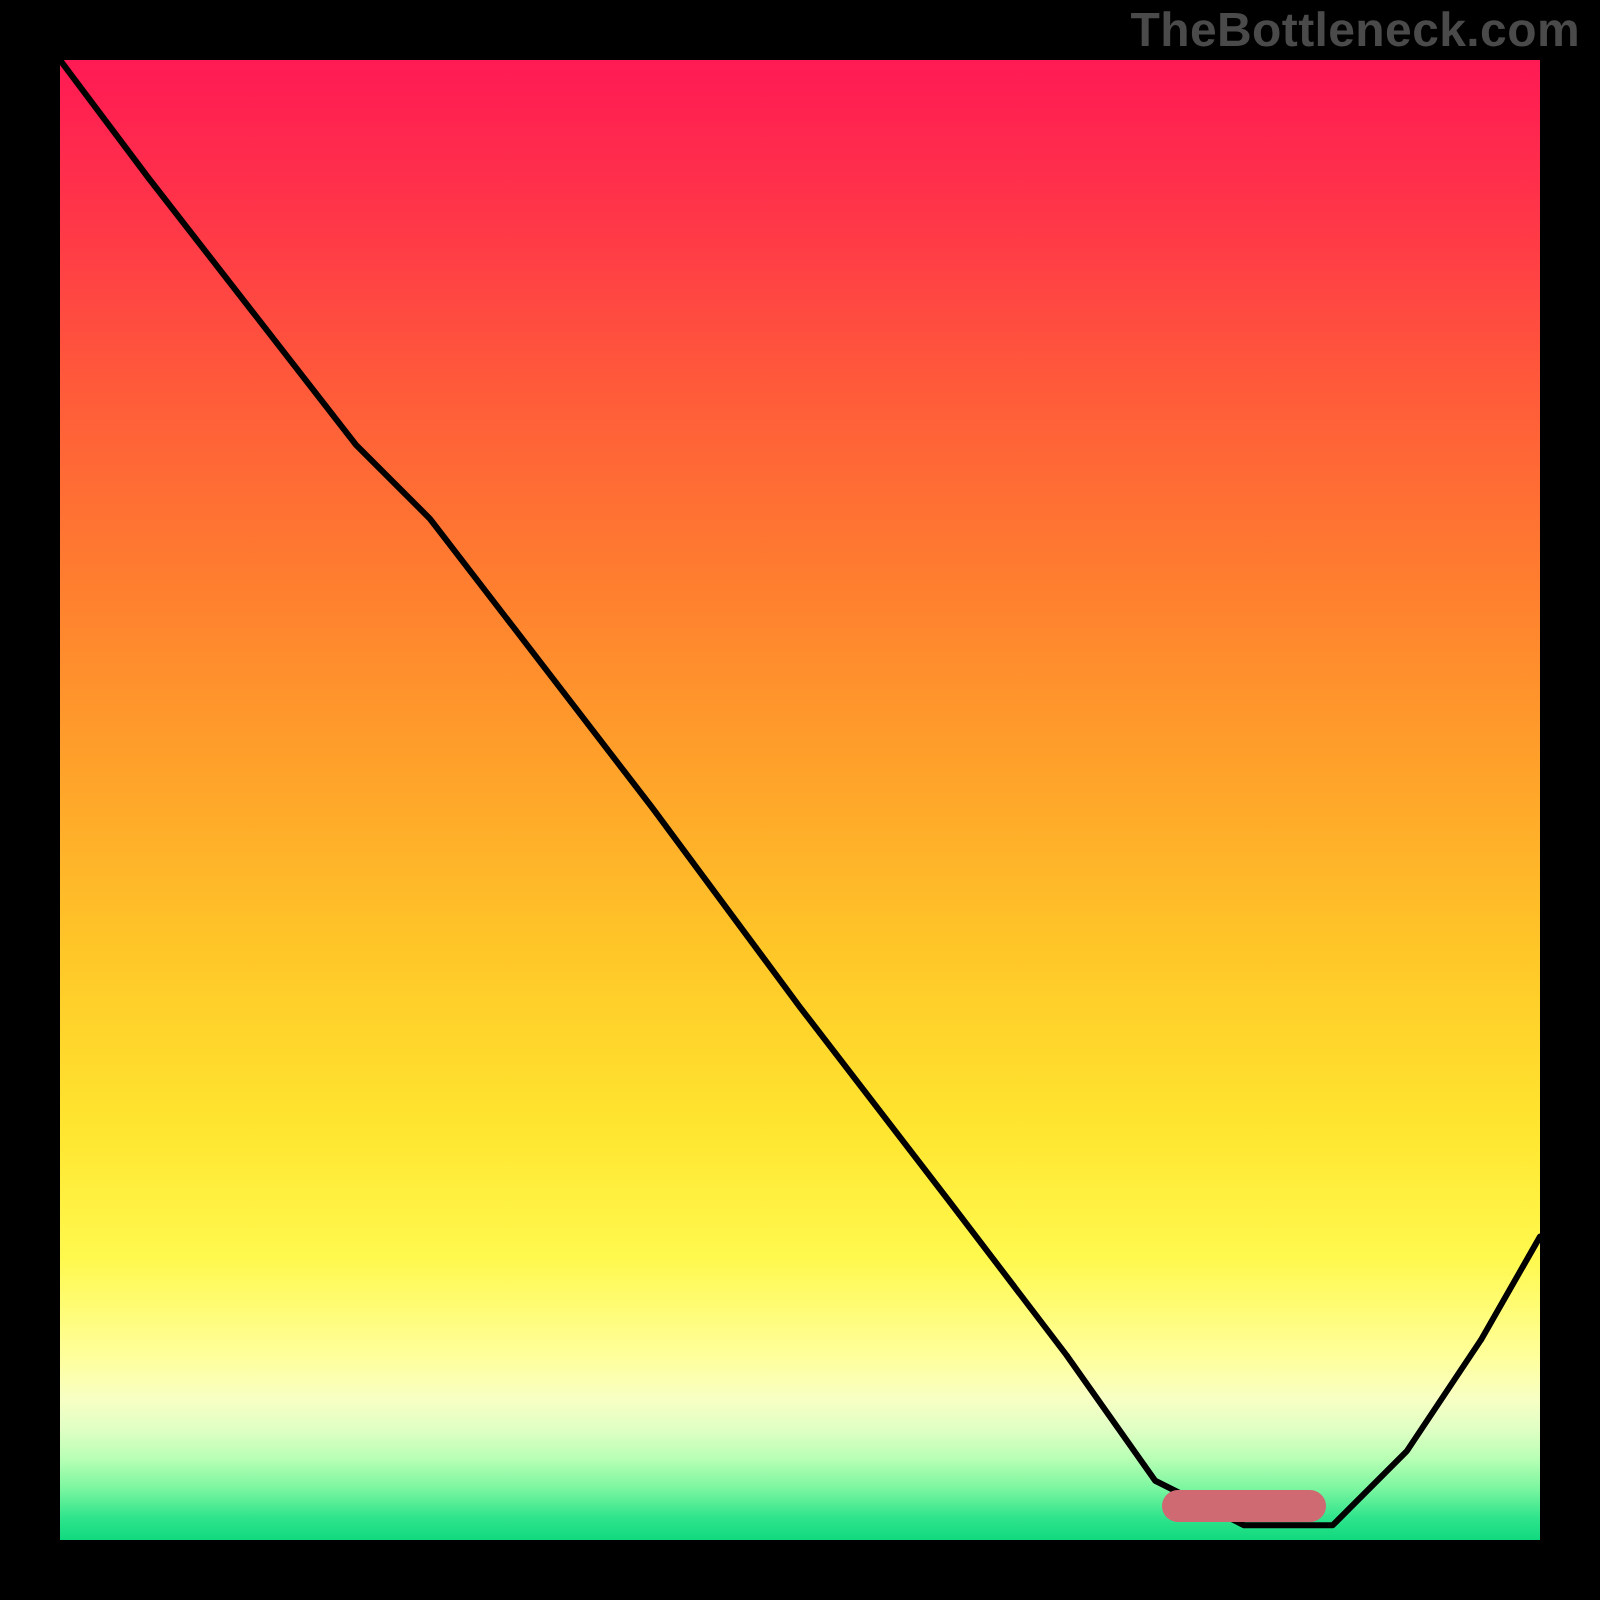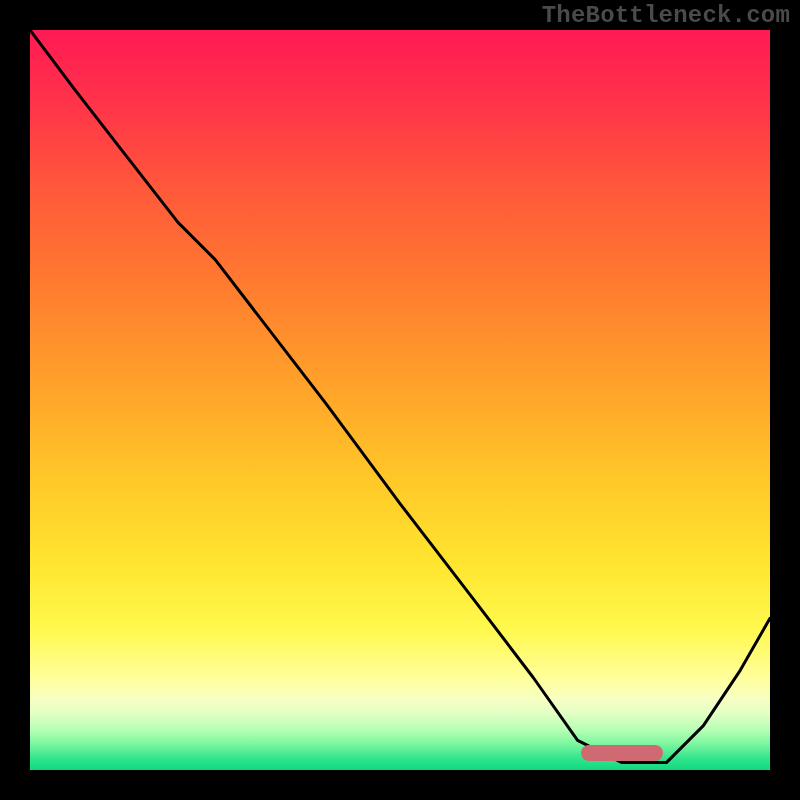--- a/index.html
+++ b/index.html
@@ -9,21 +9,20 @@
     height: 800px;
     overflow: hidden;
     background: #000;
     font-family: Arial, Helvetica, sans-serif;
   }
   .container {
     position: relative;
     width: 800px;
     height: 800px;
     background: #000;
-    font-family: Liberation Mono, monospace;
   }
   .attribution {
     position: absolute;
     top: 2px;
     right: 10px;
     color: #4a4a4a;
     font-size: 24px;
     font-weight: 600;
     letter-spacing: 0.2px;
     z-index: 5;

